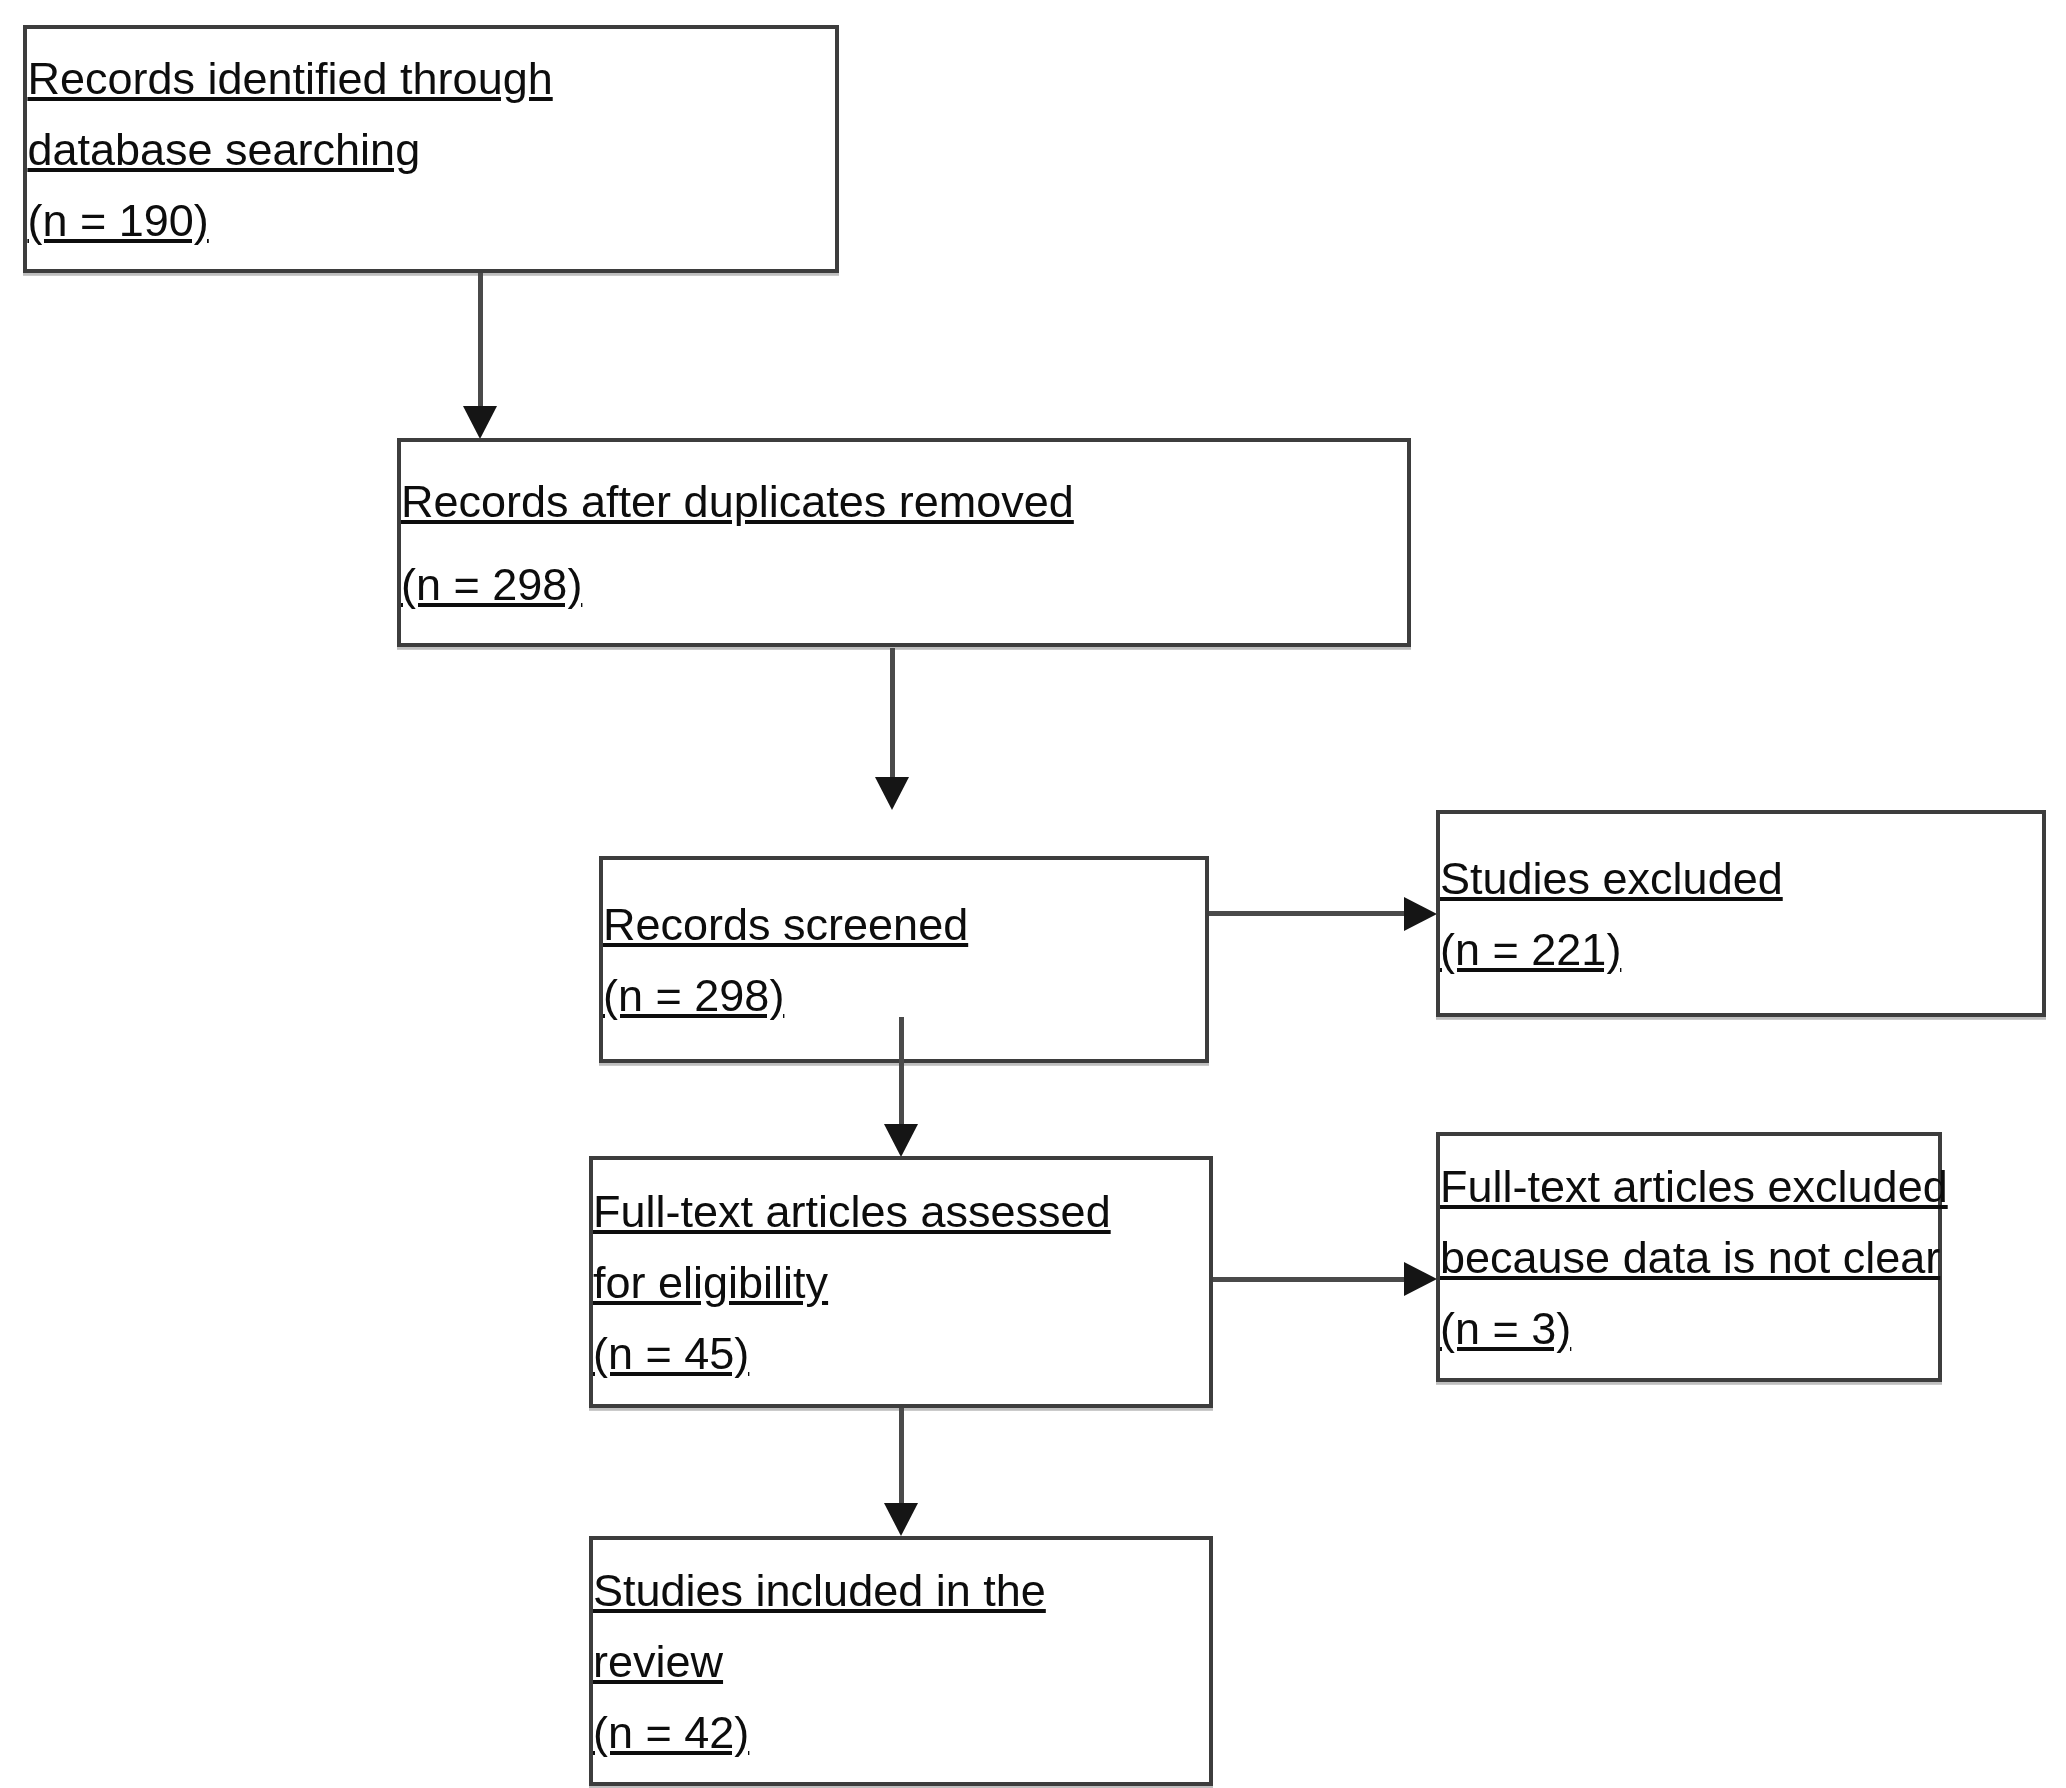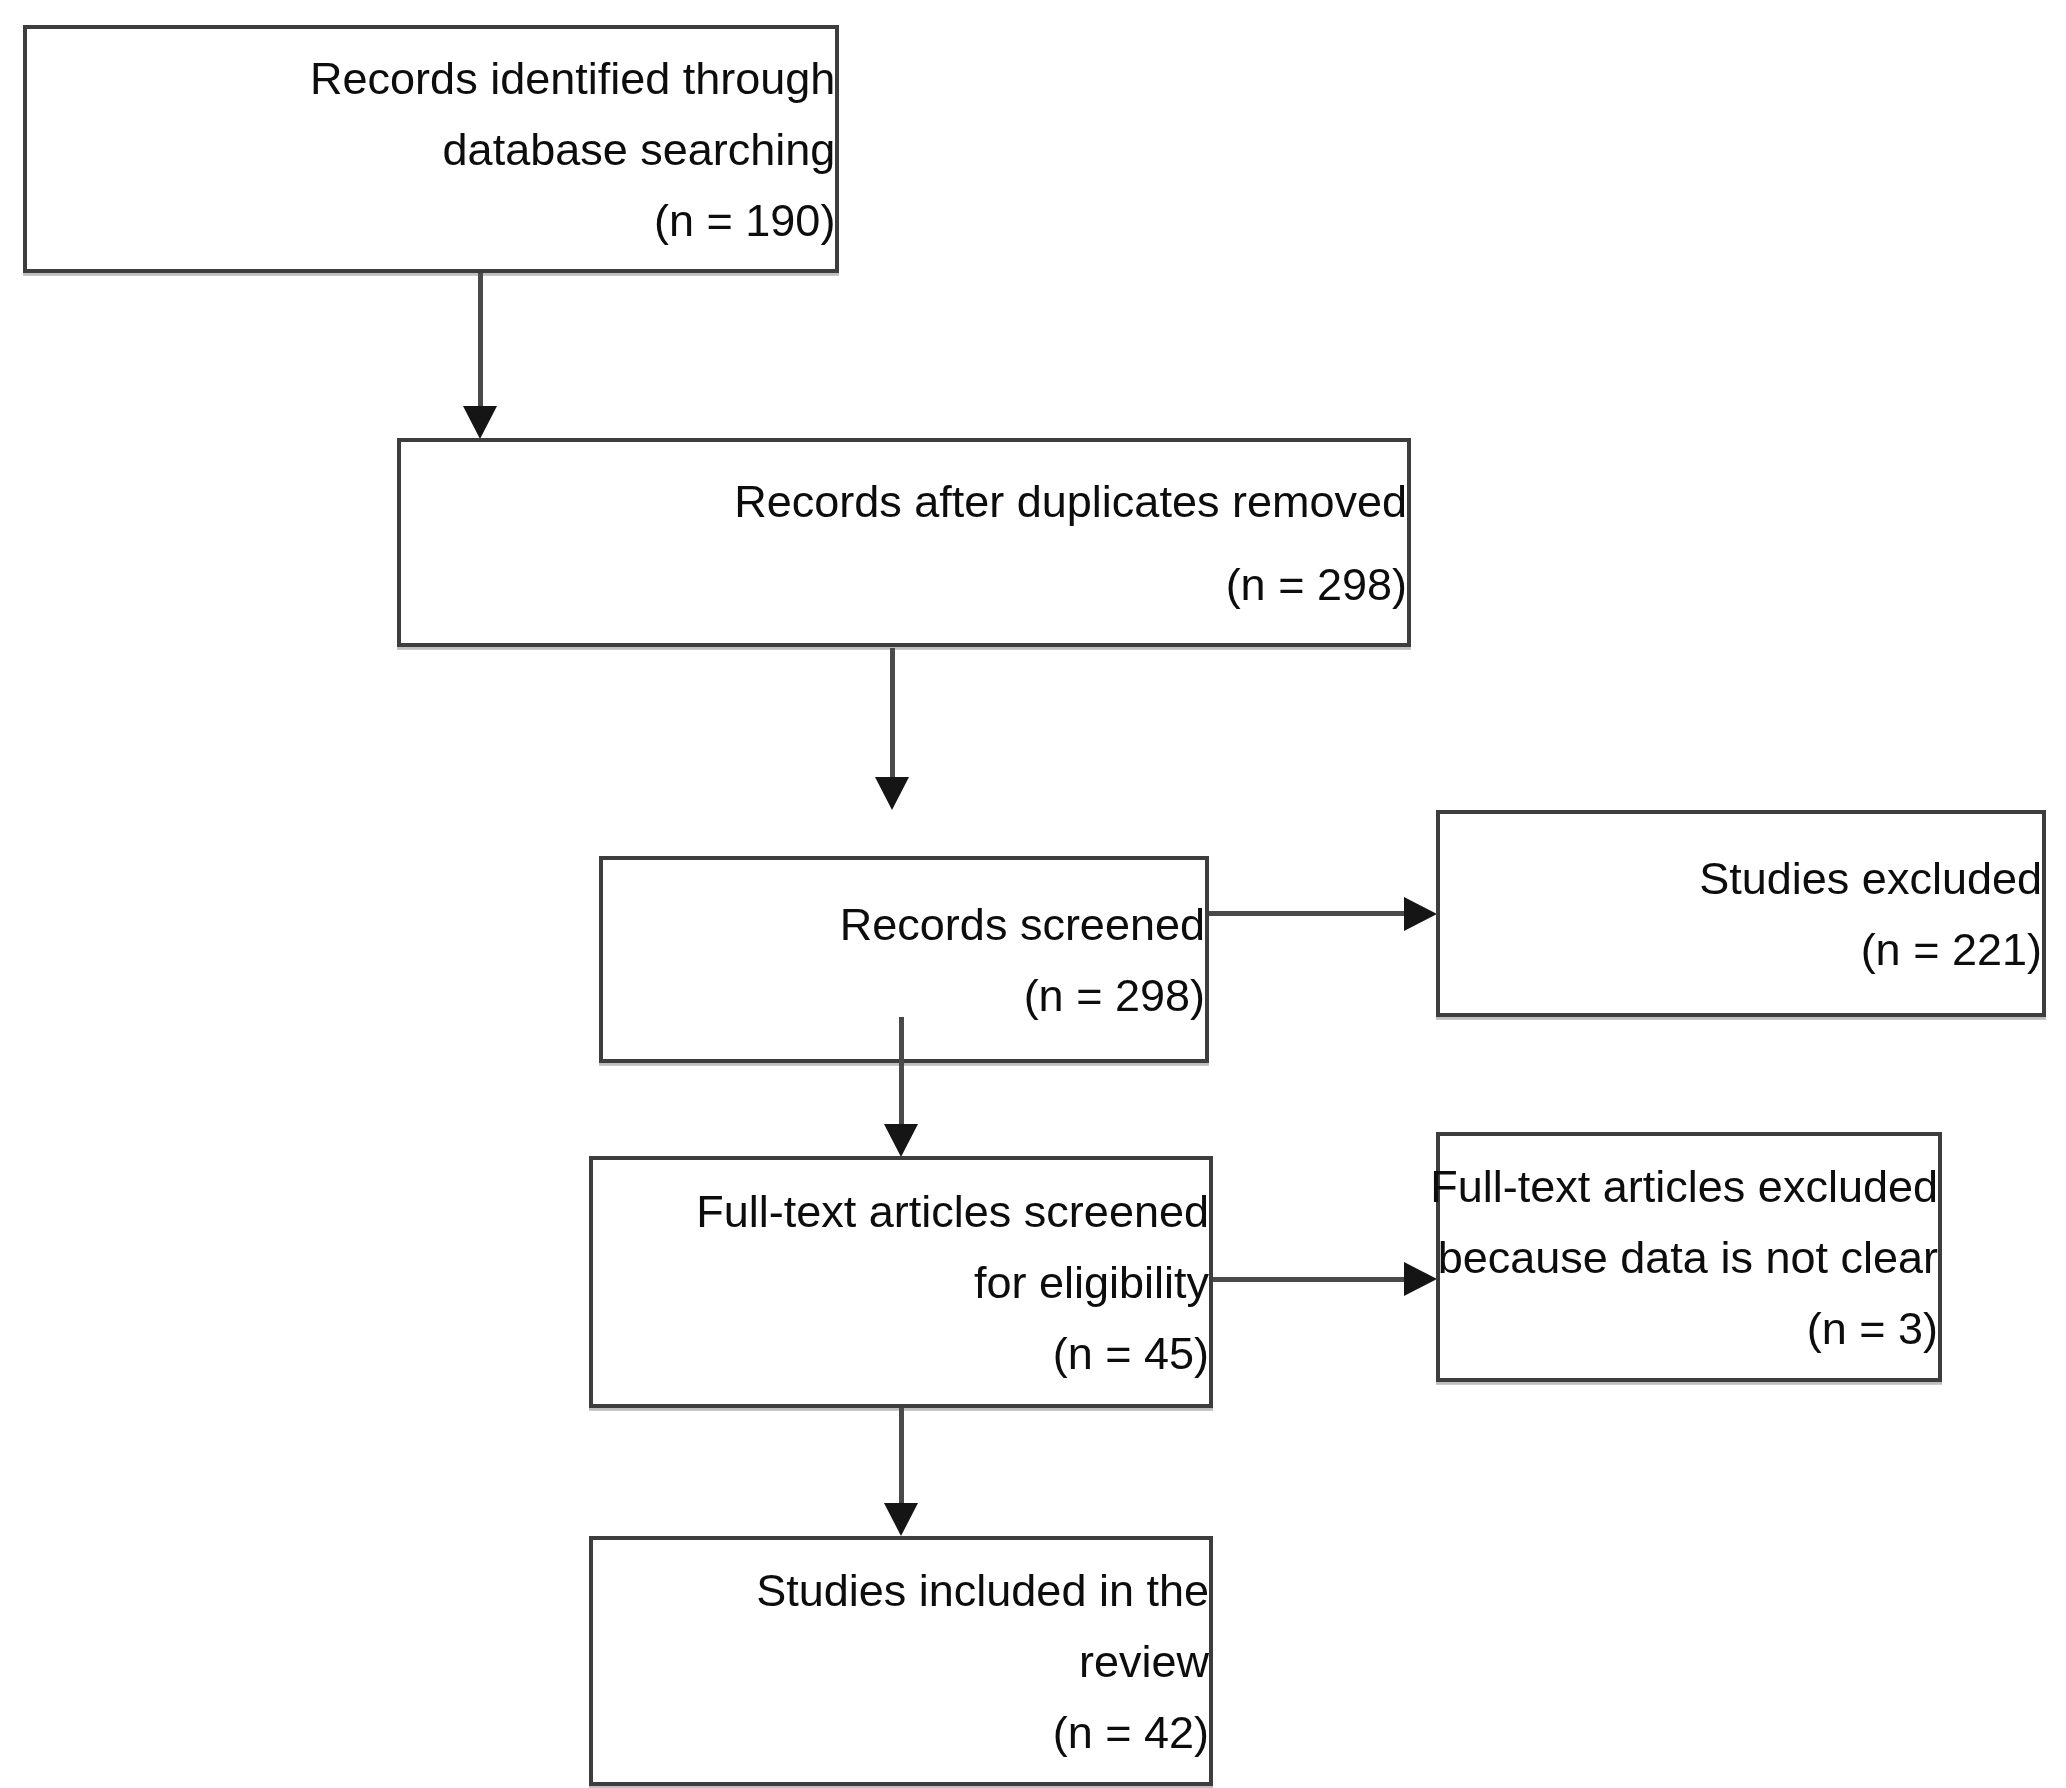--- a/index.html
+++ b/index.html
@@ -19,26 +19,27 @@
   }
   .canvas{position:absolute;left:0;top:0;width:2066px;height:1788px;}
   .box{
     position:absolute;
     background:var(--background);
     border:4.3px solid var(--border);
     box-shadow:0 2.8px 0 rgba(110,110,110,.45);
     display:flex;
     flex-direction:column;
     justify-content:center;
-    align-items:flex-end;
+    align-items:flex-start;
     text-align:center;
     color:var(--text);
     font-size:45px;
     line-height:71px;
     box-sizing:border-box;
+    text-decoration:underline;
   }
   .box span{display:block;white-space:nowrap;}
   .vshaft{position:absolute;width:5px;background:var(--arrow);}
   .hshaft{position:absolute;height:5px;background:var(--arrow);}
   .head-down{
     position:absolute;width:0;height:0;
     border-left:17px solid transparent;
     border-right:17px solid transparent;
     border-top:33px solid var(--arrowhead);
   }
@@ -89,21 +90,21 @@
     <span>Studies excluded</span>
     <span>(n = 221)</span>
   </div>
 
   <div>
     <div class="vshaft" style="left:899px;top:1017px;height:108px;"></div>
     <div class="head-down" style="left:884px;top:1124px;"></div>
   </div>
 
   <div class="box" style="left:589px;top:1156px;width:624px;height:252px;">
-    <span>Full-text articles screened</span>
+    <span>Full-text articles assessed</span>
     <span>for eligibility</span>
     <span>(n = 45)</span>
   </div>
 
   <div>
     <div class="hshaft" style="left:1213px;top:1277px;width:194px;"></div>
     <div class="head-right" style="left:1404px;top:1262px;"></div>
   </div>
 
   <div class="box" style="left:1436px;top:1132px;width:506px;height:250px;">

